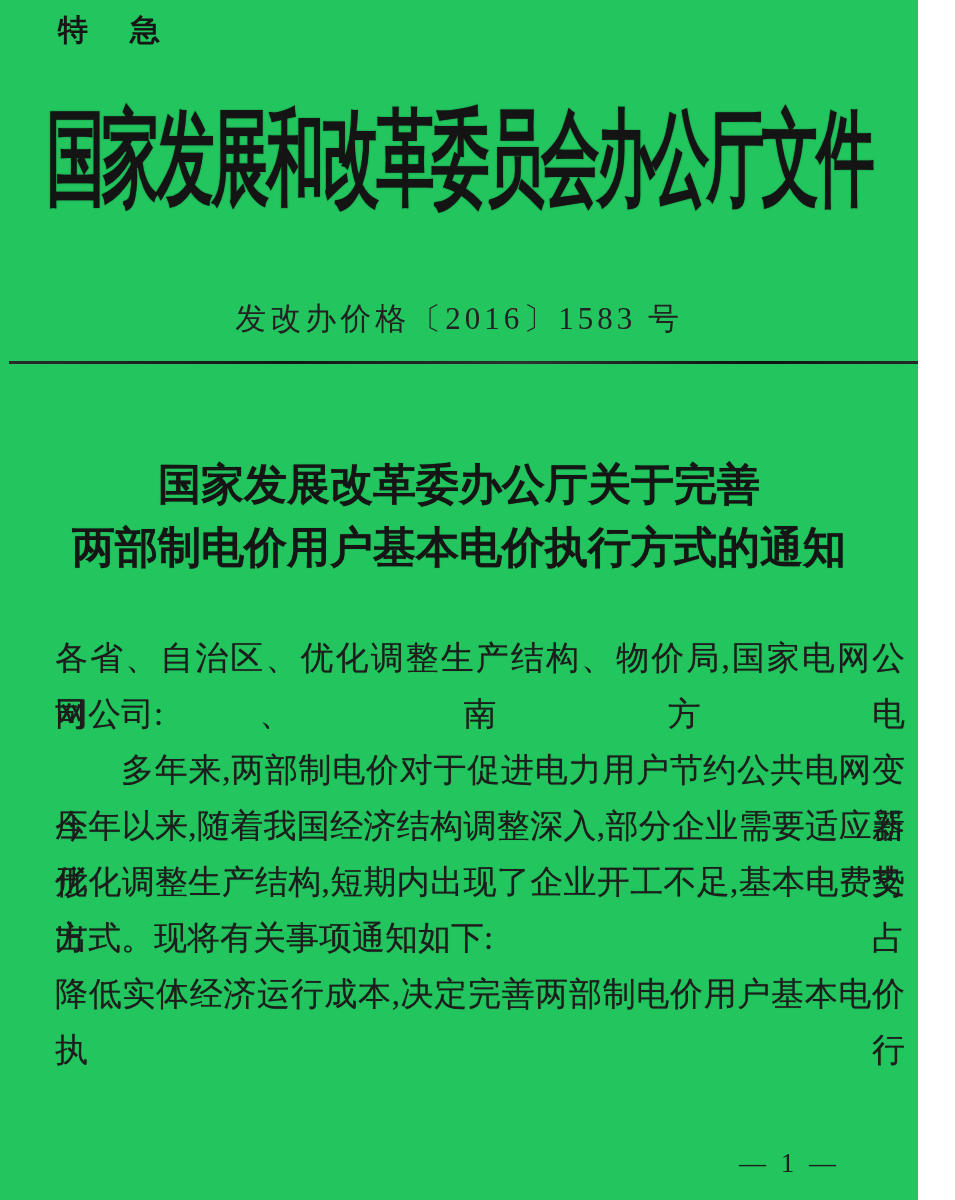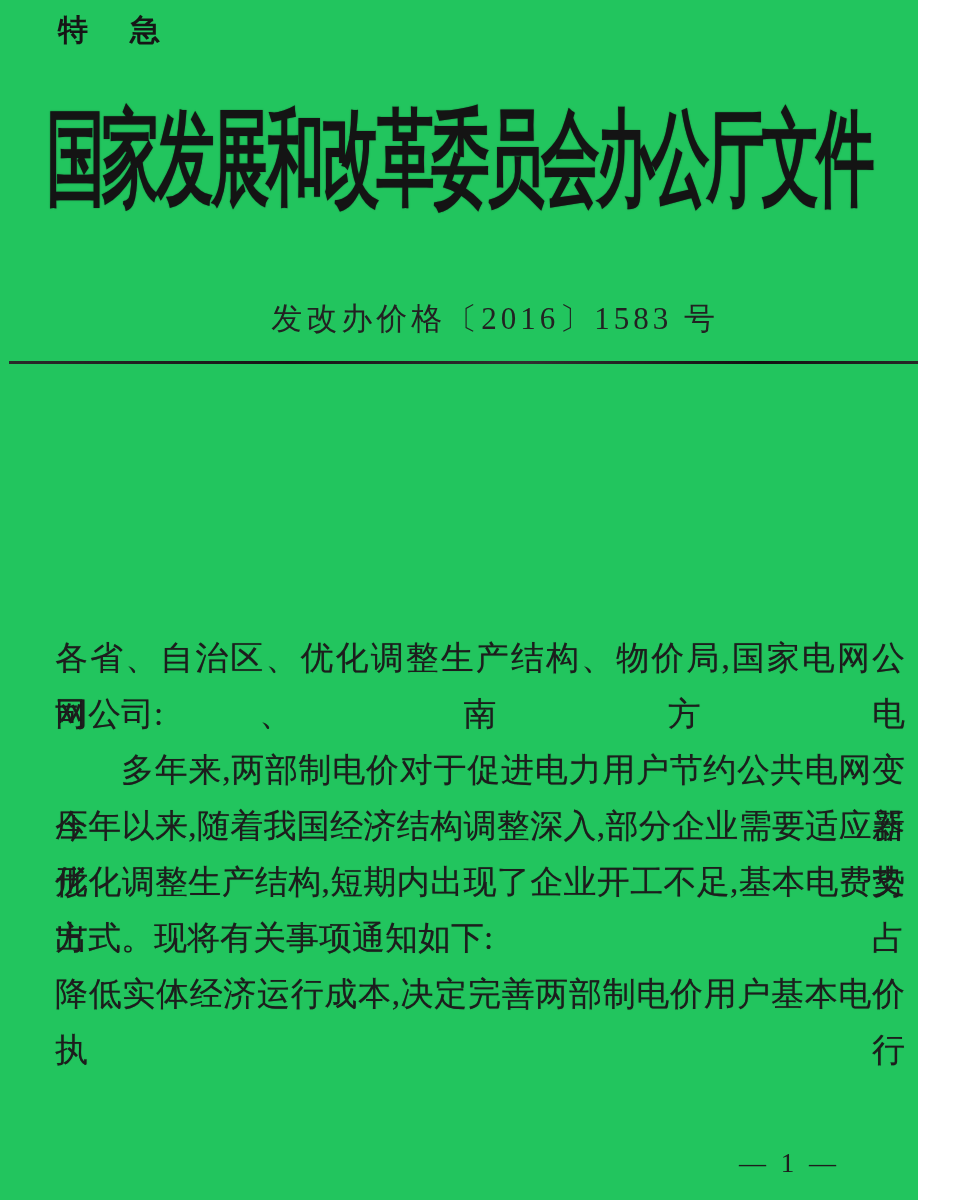--- a/index.html
+++ b/index.html
@@ -46,21 +46,20 @@
   }
   .doc-number {
     position: absolute;
     top: 298px;
     left: 0;
     width: 100%;
     text-align: center;
     font-size: 31px;
     letter-spacing: 4px;
     color: #222222;
-    margin-left: 36px;
   }
   .letterhead-rule {
     position: absolute;
     top: 361px;
     left: 9px;
     width: 938px;
     height: 3px;
     background: linear-gradient(90deg, #2a2a2a 0%, #161616 30%, #303030 55%, #121212 80%, #2b2b2b 100%);
   }
   .notice-title {
@@ -113,20 +112,24 @@
 <div class="page">
 
   <div class="urgency">特　急</div>
 
   <div class="letterhead-title">国家发展和改革委员会办公厅文件</div>
 
   <div class="doc-number">发改办价格〔2016〕1583 号</div>
 
   <div class="letterhead-rule"></div>
 
+  <div class="notice-title">
+    <div>国家发展改革委办公厅关于完善</div>
+    <div>两部制电价用户基本电价执行方式的通知</div>
+  </div>
 
   <div class="body-text">
     <div class="line just">各省、自治区、优化调整生产结构、物价局,国家电网公司、南方电</div>
     <div class="line">网公司:</div>
     <div class="line just indent2">多年来,两部制电价对于促进电力用户节约公共电网变压器</div>
     <div class="line just">今年以来,随着我国经济结构调整深入,部分企业需要适应新形势</div>
     <div class="line just">优化调整生产结构,短期内出现了企业开工不足,基本电费支出占</div>
     <div class="line">方式。现将有关事项通知如下:</div>
     <div class="line just">降低实体经济运行成本,决定完善两部制电价用户基本电价执行</div>
   </div>

